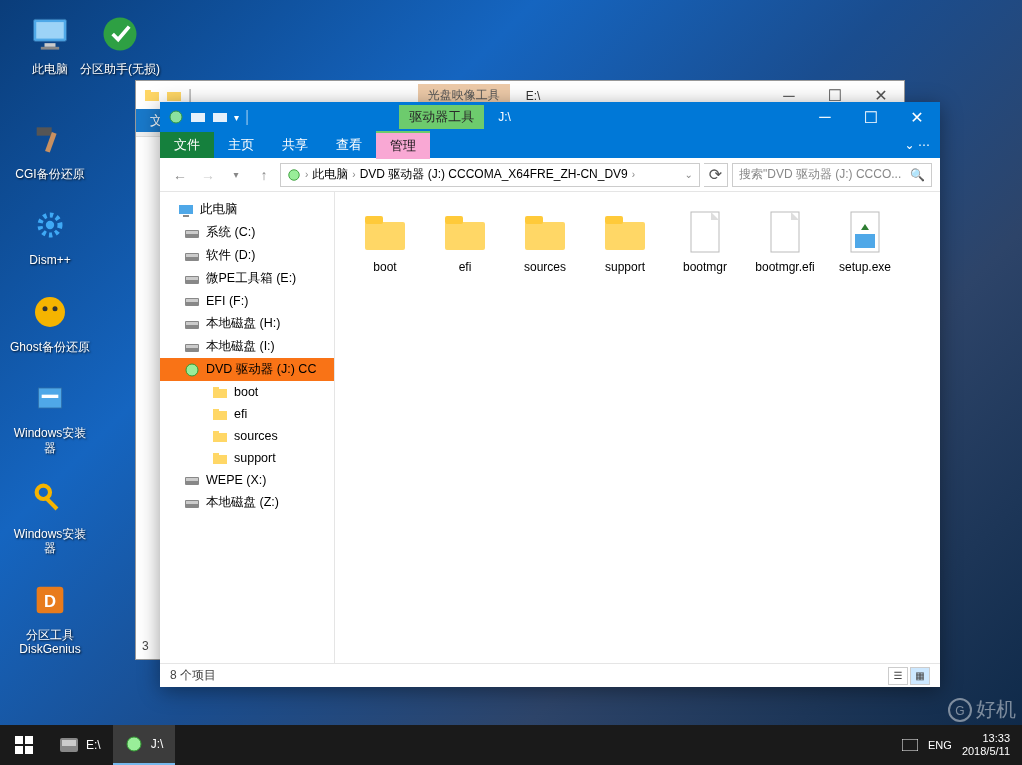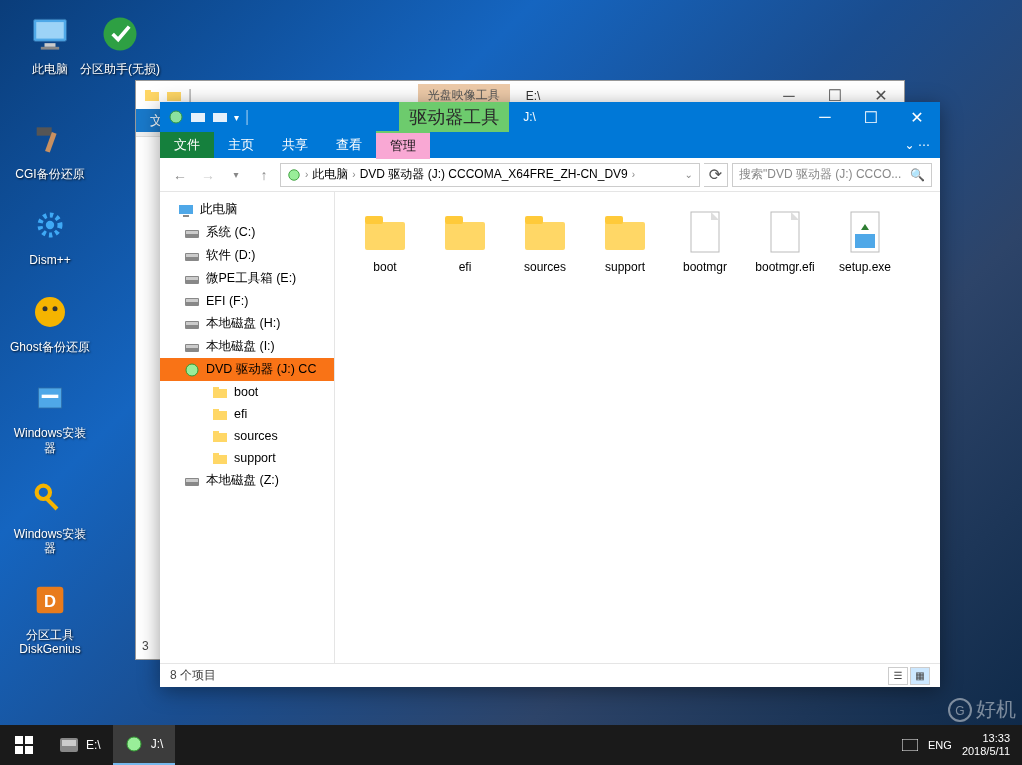--- a/index.html
+++ b/index.html
@@ -20,21 +20,21 @@
 .bg-path { font-size: 12px; color: #333; padding-left: 10px; flex: 1; }
 .bg-winctl { display: flex; }
 .bg-winctl span { width: 46px; height: 30px; display: flex; align-items: center; justify-content: center; color: #555; }
 .bg-ribbon { height: 26px; background: #f0f0f0; border-bottom: 1px solid #ddd; }
 
 
 .fg-window { position: absolute; top: 102px; left: 160px; width: 780px; height: 585px; background: #fff; box-shadow: 0 4px 20px rgba(0,0,0,0.4); }
 .fg-titlebar { height: 30px; background: #0078d7; display: flex; align-items: center; }
 .fg-titlebar .left-icons { display: flex; align-items: center; gap: 6px; padding-left: 8px; }
 .fg-qat-icon { width: 16px; height: 16px; opacity: 0.9; }
-.fg-tab-ctx { background: #6dcb6d; padding: 3px 10px; font-size: 18px; color: #2a2a2a; margin-left: 150px; }
+.fg-tab-ctx { background: #6dcb6d; padding: 3px 10px; font-size: 13px; color: #2a2a2a; margin-left: 150px; }
 .fg-path { font-size: 12px; color: #fff; padding-left: 14px; flex: 1; }
 .fg-winctl { display: flex; }
 .fg-winctl span { width: 46px; height: 30px; display: flex; align-items: center; justify-content: center; color: #fff; }
 
 .fg-ribbon { height: 26px; background: #0078d7; display: flex; align-items: center; }
 .fg-ribbon .tab { padding: 4px 14px; font-size: 13px; color: #fff; cursor: pointer; }
 .fg-ribbon .tab.file { background: #15803d; }
 .fg-ribbon .tab.ctx { background: #f9a8d4; color: #111; border-top: 2px solid #6dcb6d; }
 .fg-ribbon .expand { margin-left: auto; margin-right: 10px; color: #fff; font-size: 12px; }
 
@@ -330,20 +330,27 @@
               <rect x="1" y="5" width="14" height="9" fill="#ffd766"></rect>
               <rect x="1" y="3" width="6" height="3" fill="#ffd766"></rect>
             </svg>
             <span>support</span>
           </div>
           <div class="nav-item d1 ">
             <svg class="nav-icon" viewBox="0 0 16 16">
               <rect x="1" y="5" width="14" height="8" rx="1" fill="#888"></rect>
               <rect x="2" y="6" width="12" height="3" fill="#ccc"></rect>
             </svg>
+            <span>WEPE (X:)</span>
+          </div>
+          <div class="nav-item d1 ">
+            <svg class="nav-icon" viewBox="0 0 16 16">
+              <rect x="1" y="5" width="14" height="8" rx="1" fill="#888"></rect>
+              <rect x="2" y="6" width="12" height="3" fill="#ccc"></rect>
+            </svg>
             <span>本地磁盘 (Z:)</span>
           </div>
         </div>
     </div>
 
     <div class="content-pane" id="content-pane">
         <div class="file-item">
           <div class="file-icon"><svg viewBox="0 0 48 48" width="48" height="48">
               <rect x="4" y="14" width="40" height="28" rx="2" fill="#ffd766"></rect>
               <rect x="4" y="8" width="18" height="8" rx="2" fill="#ffca3a"></rect>

